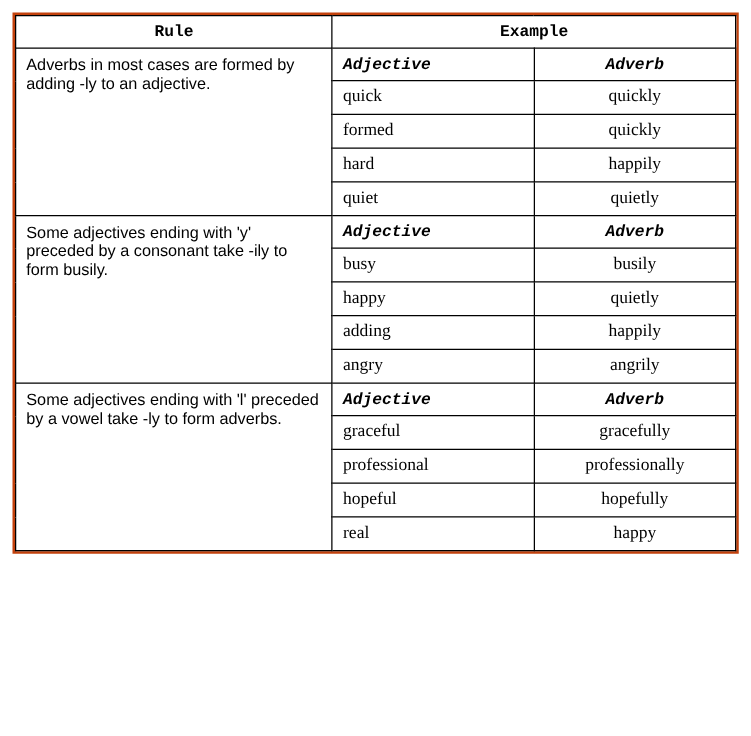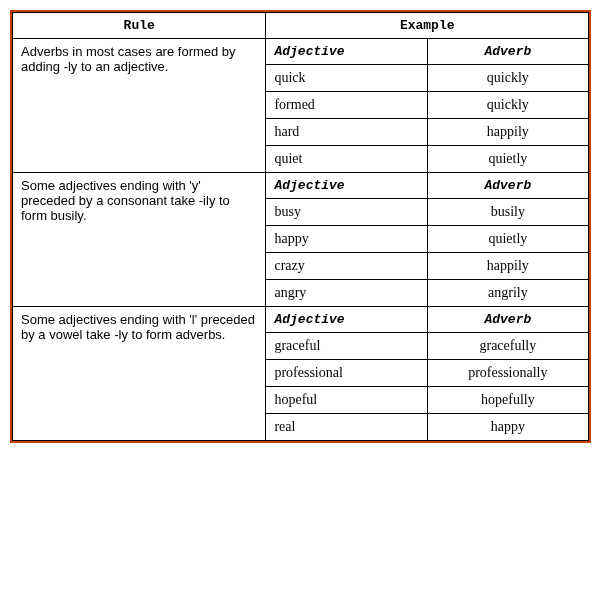--- a/index.html
+++ b/index.html
@@ -112,21 +112,21 @@
         </tr>
         <tr>
           <td class="col-adj data-cell">busy</td>
           <td class="col-adv data-cell">busily</td>
         </tr>
         <tr>
           <td class="col-adj data-cell">happy</td>
           <td class="col-adv data-cell">quietly</td>
         </tr>
         <tr>
-          <td class="col-adj data-cell">crazy</td>
+          <td class="col-adj data-cell">adding</td>
           <td class="col-adv data-cell">happily</td>
         </tr>
         <tr>
           <td class="col-adj data-cell">angry</td>
           <td class="col-adv data-cell">angrily</td>
         </tr>
         <tr>
           <td rowspan="5" class="rule-cell">Some adjectives ending with 'l' preceded by a vowel take -ly to form adverbs.</td>
           <td class="col-adj" style="font-weight: bold; font-style: italic;">Adjective</td>
           <td class="col-adv" style="font-weight: bold; font-style: italic;">Adverb</td>

